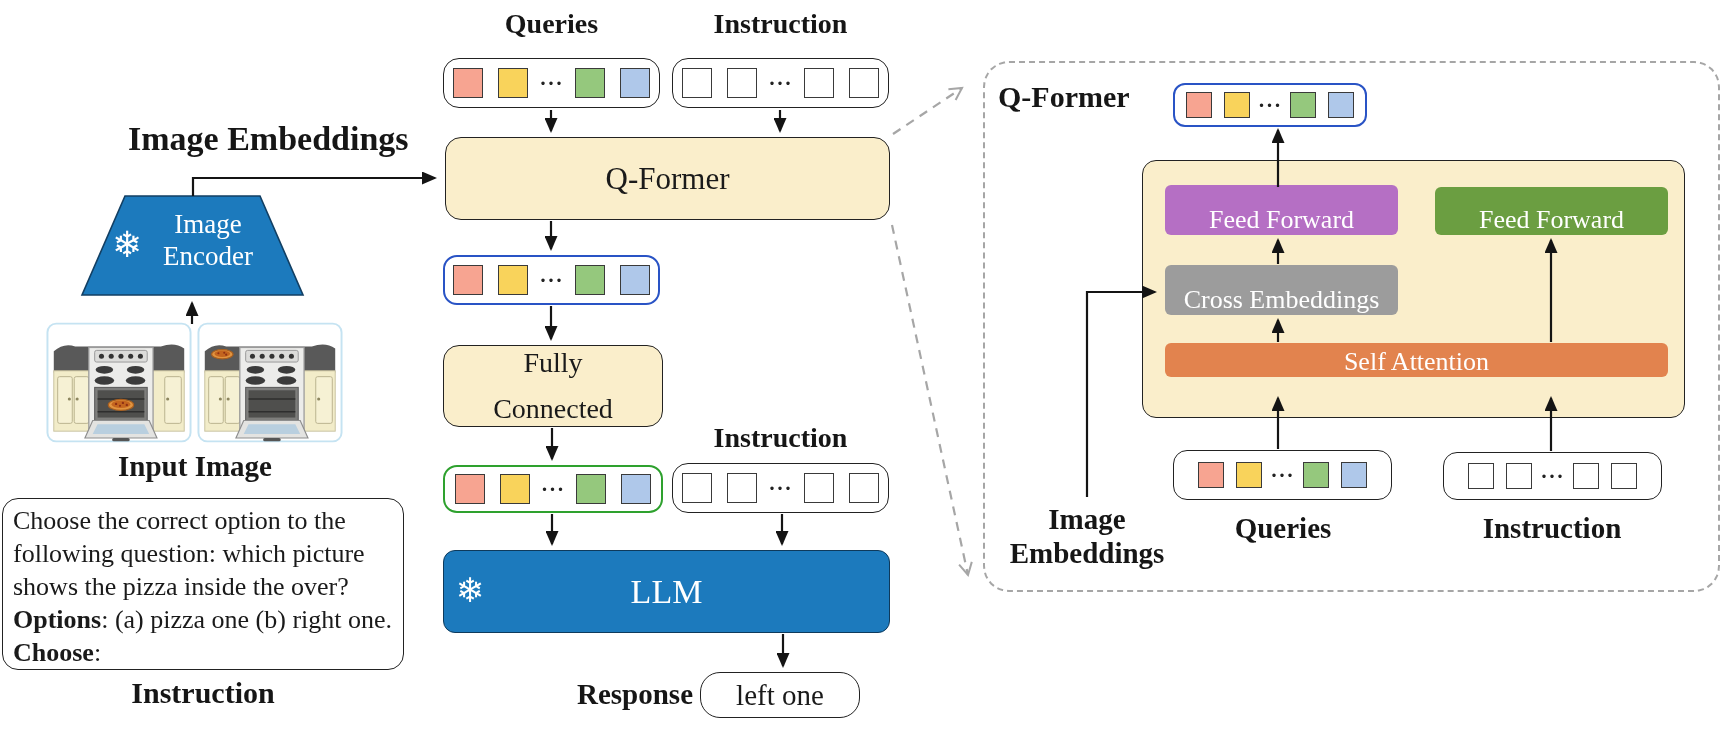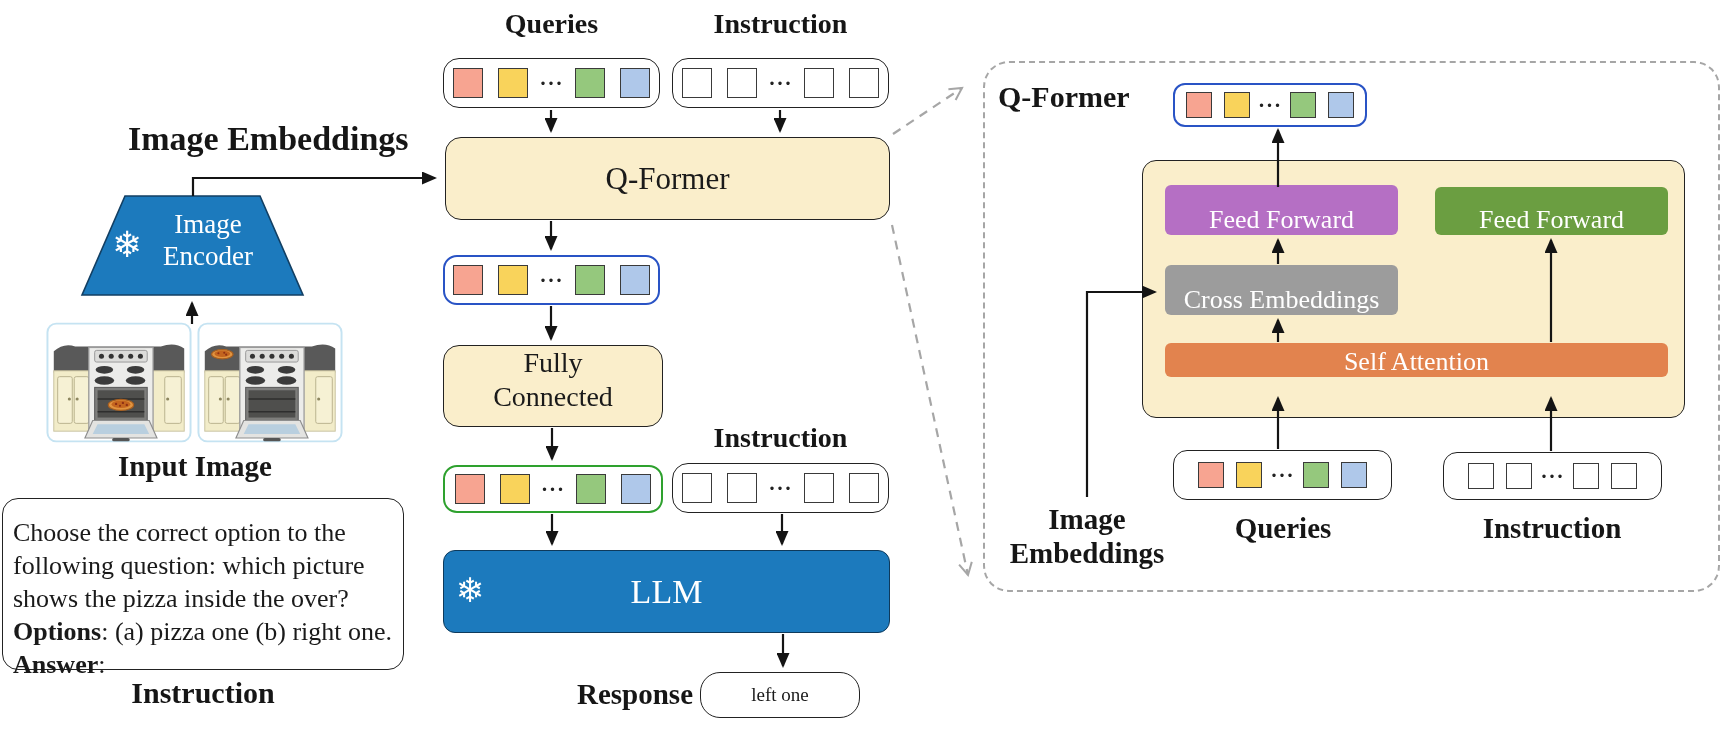--- a/index.html
+++ b/index.html
@@ -106,26 +106,26 @@
     <circle cx="22" cy="32" r="1.1" fill="#8F3014"></circle>
       <circle cx="28" cy="31.4" r="1.1" fill="#8F3014"></circle>
     <circle cx="30" cy="33.4" r="1.1" fill="#8F3014"></circle>
     <polygon points="48,101 106,101 114,119 40,119" fill="#E3E3E1" stroke="#8E8E8E" stroke-width="1.2"></polygon>
     <polygon points="53,105 101,105 106,115 48,115" fill="#B9CFDF"></polygon>
     <rect x="68" y="119" width="18" height="3.4" rx="1.6" fill="#555"></rect>
   </svg>
 
   <div class="abs blab" style="left:92px;top:450px;width:206px;font-size:29px;">Input Image</div>
 
-  <div class="abs rbox" style="left:2px;top:498px;width:402px;height:172px;padding:17px 10px;font-size:26px;line-height:33px;">
+  <div class="abs rbox" style="left:2px;top:498px;width:402px;height:172px;padding:5px 10px;font-size:26px;line-height:33px;">
     <div class="ibline">Choose the correct option to the</div>
     <div class="ibline">following question: which picture</div>
     <div class="ibline">shows the pizza inside the over?</div>
     <div class="ibline"><b>Options</b><span>: (a) pizza one (b) right one.</span></div>
-    <div class="ibline"><b>Answer</b><span>:</span></div>
+    <div class="ibline"><b>Choose</b><span>:</span></div>
   </div>
 
   <div class="abs blab" style="left:58px;top:676px;width:290px;font-size:30px;">Instruction</div>
 
   <div class="abs blab" style="left:443px;top:8px;width:217px;font-size:28px;">Queries</div>
   <div class="abs blab" style="left:672px;top:8px;width:217px;font-size:28px;">Instruction</div>
 
   <div class="abs rbox tokrow" style="left:443px;top:58px;width:217px;height:50px;">
       <span class="tok" style="background: rgb(247, 164, 145);"></span>
       <span class="tok" style="background: rgb(249, 211, 91);"></span>
@@ -146,21 +146,21 @@
   </div>
 
   <div class="abs outline-blue tokrow" style="left:443px;top:255px;width:217px;height:50px;">
       <span class="tok" style="background: rgb(247, 164, 145);"></span>
       <span class="tok" style="background: rgb(249, 211, 91);"></span>
       <span class="dots">···</span>
       <span class="tok" style="background: rgb(149, 200, 125);"></span>
       <span class="tok" style="background: rgb(175, 200, 234);"></span>
     </div>
 
-  <div class="abs rbox cream" style="left:443px;top:345px;width:220px;height:82px;font-size:28px;line-height:34px;display:flex;flex-direction:column;align-items:center;justify-content:flex-start;">
+  <div class="abs rbox cream" style="left:443px;top:345px;width:220px;height:82px;font-size:28px;line-height:34px;display:flex;flex-direction:column;align-items:center;justify-content:space-between;">
     <div>Fully</div>
     <div>Connected</div>
   </div>
 
   <div class="abs outline-green tokrow" style="left:443px;top:465px;width:220px;height:48px;">
       <span class="tok" style="background: rgb(247, 164, 145);"></span>
       <span class="tok" style="background: rgb(249, 211, 91);"></span>
       <span class="dots">···</span>
       <span class="tok" style="background: rgb(149, 200, 125);"></span>
       <span class="tok" style="background: rgb(175, 200, 234);"></span>
@@ -174,21 +174,21 @@
       <span class="tok" style="background: rgb(255, 255, 255);"></span>
       <span class="tok" style="background: rgb(255, 255, 255);"></span>
     </div>
 
   <div class="abs blueb centered" style="left:443px;top:550px;width:447px;height:83px;border:1.6px solid #0E3A5C;border-radius:12px;color:#fff;font-size:34px;">
     <span class="abs snow" style="left:12px;top:22px;font-size:34px;">❄</span>
     <span>LLM</span>
   </div>
 
   <div class="abs blab" style="left:538px;top:678px;width:155px;font-size:29px;text-align:right;">Response</div>
-  <div class="abs rbox centered" style="left:700px;top:672px;width:160px;height:46px;border-radius:20px;font-size:19px;">
+  <div class="abs rbox centered" style="left:700px;top:672px;width:160px;height:46px;border-radius:20px;font-size:29px;">
     <span>left one</span>
   </div>
 
   <div id="dashed-panel" class="abs" style="left:983px;top:61px;width:737px;height:531px;"></div>
 
   <div class="abs blab" style="left:998px;top:80px;width:165px;font-size:30px;text-align:left;">Q-Former</div>
 
   <div class="abs outline-blue tokrow small" style="left:1173px;top:83px;width:194px;height:44px;border-radius:12px;">
       <span class="tok" style="background: rgb(247, 164, 145);"></span>
       <span class="tok" style="background: rgb(249, 211, 91);"></span>

